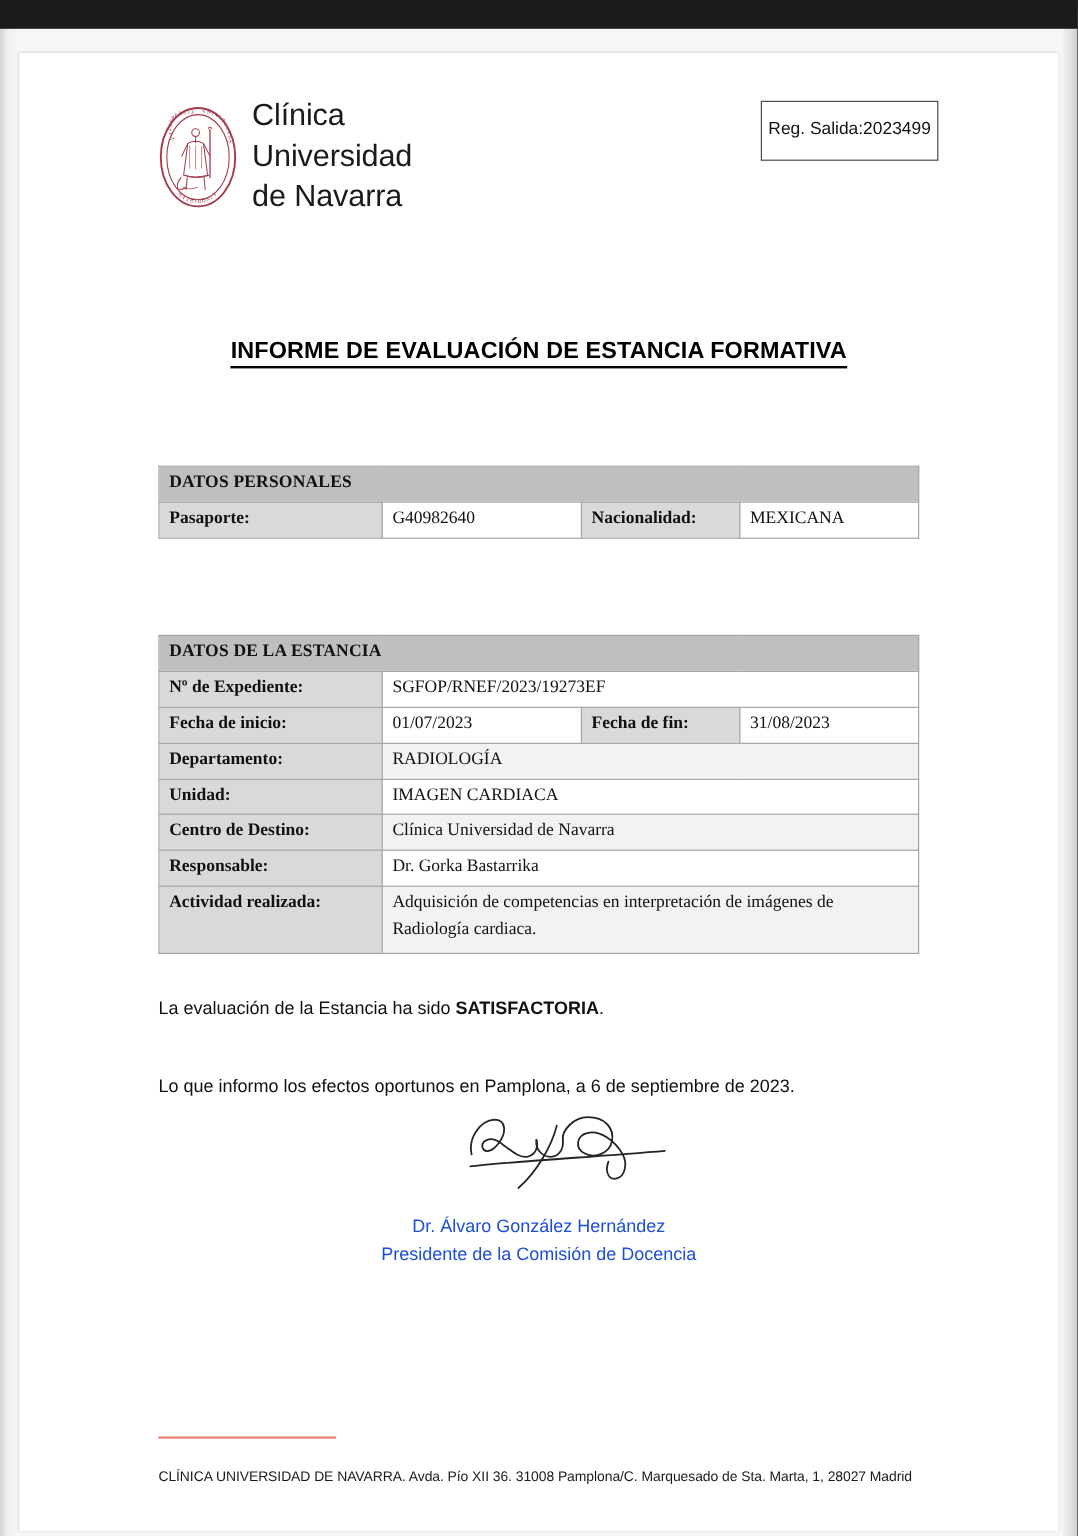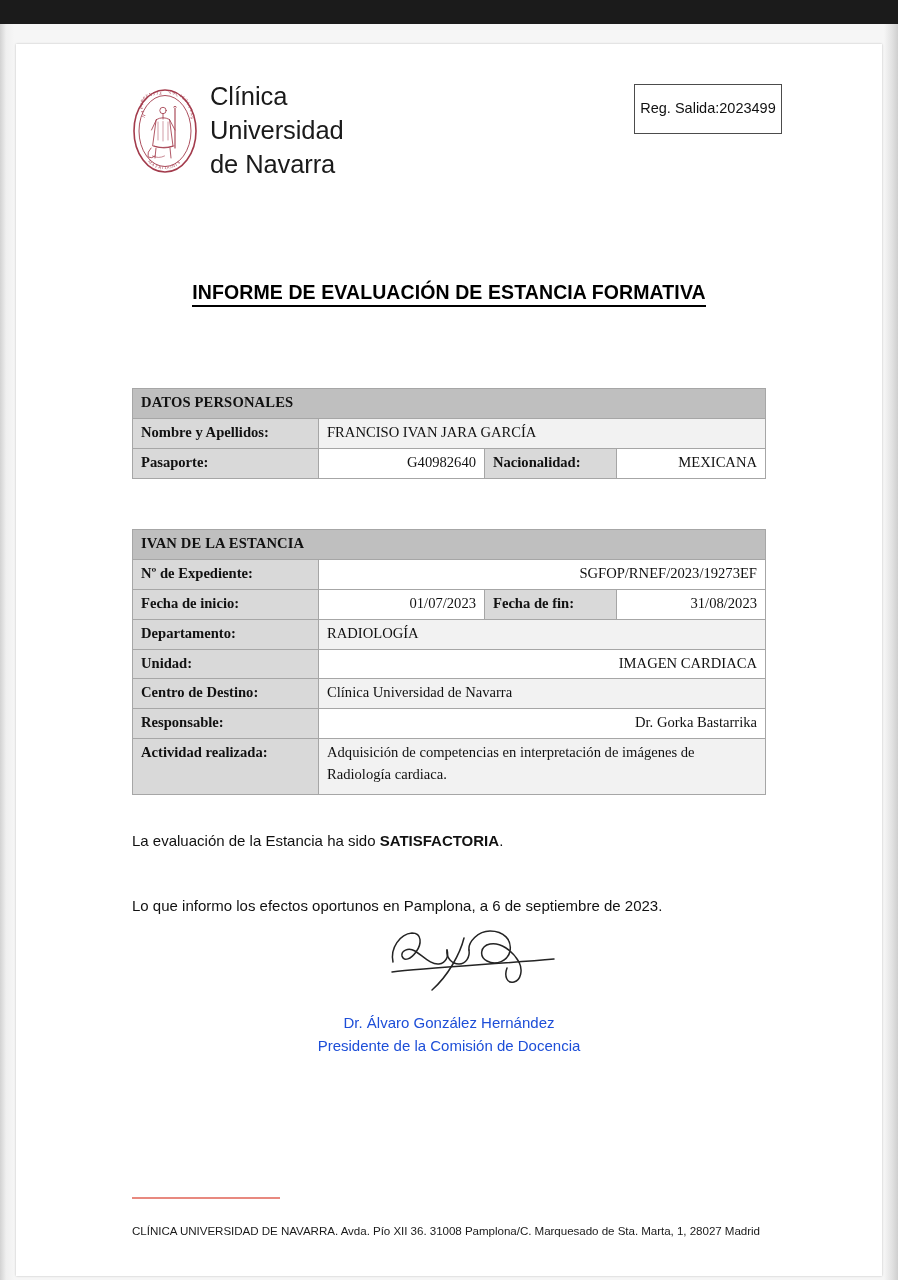--- a/index.html
+++ b/index.html
@@ -137,21 +137,21 @@
   .hdr {
     background: #bfbfbf;
     font-weight: bold;
     letter-spacing: 0.15px;
   }
   .lbl {
     background: #d9d9d9;
     font-weight: bold;
     white-space: nowrap;
   }
-  .val      { background: #ffffff; text-align: right; }
+  .val      { background: #ffffff; }
   .val-alt  { background: #f2f2f2; }
 
   .c-label { width: 186px; }
   .c-mid   { width: 166px; }
   .c-mid2  { width: 132px; }
 
   
   .para {
     position: absolute;
     left: 116px;
@@ -290,42 +290,38 @@
           <col class="c-label">
             <col class="c-mid">
             <col class="c-mid2">
             <col>
         </colgroup>
         <tbody>
           <tr>
             <td class="hdr" colspan="4">DATOS PERSONALES</td>
           </tr>
           <tr>
-            <td class="lbl">Nombre y Apellidos:</td>
-            <td class="val-alt" colspan="3">FRANCISO IVAN JARA GARCÍA</td>
-          </tr>
-          <tr>
             <td class="lbl">Pasaporte:</td>
             <td class="val">G40982640</td>
             <td class="lbl">Nacionalidad:</td>
             <td class="val">MEXICANA</td>
           </tr>
         </tbody>
       </table>
 
       <table class="tbl" id="tbl-estancia">
         <colgroup>
           <col class="c-label">
             <col class="c-mid">
             <col class="c-mid2">
             <col>
         </colgroup>
         <tbody>
           <tr>
-            <td class="hdr" colspan="4">IVAN DE LA ESTANCIA</td>
+            <td class="hdr" colspan="4">DATOS DE LA ESTANCIA</td>
           </tr>
           <tr>
             <td class="lbl">Nº de Expediente:</td>
             <td class="val" colspan="3">SGFOP/RNEF/2023/19273EF</td>
           </tr>
           <tr>
             <td class="lbl">Fecha de inicio:</td>
             <td class="val">01/07/2023</td>
             <td class="lbl">Fecha de fin:</td>
             <td class="val">31/08/2023</td>

